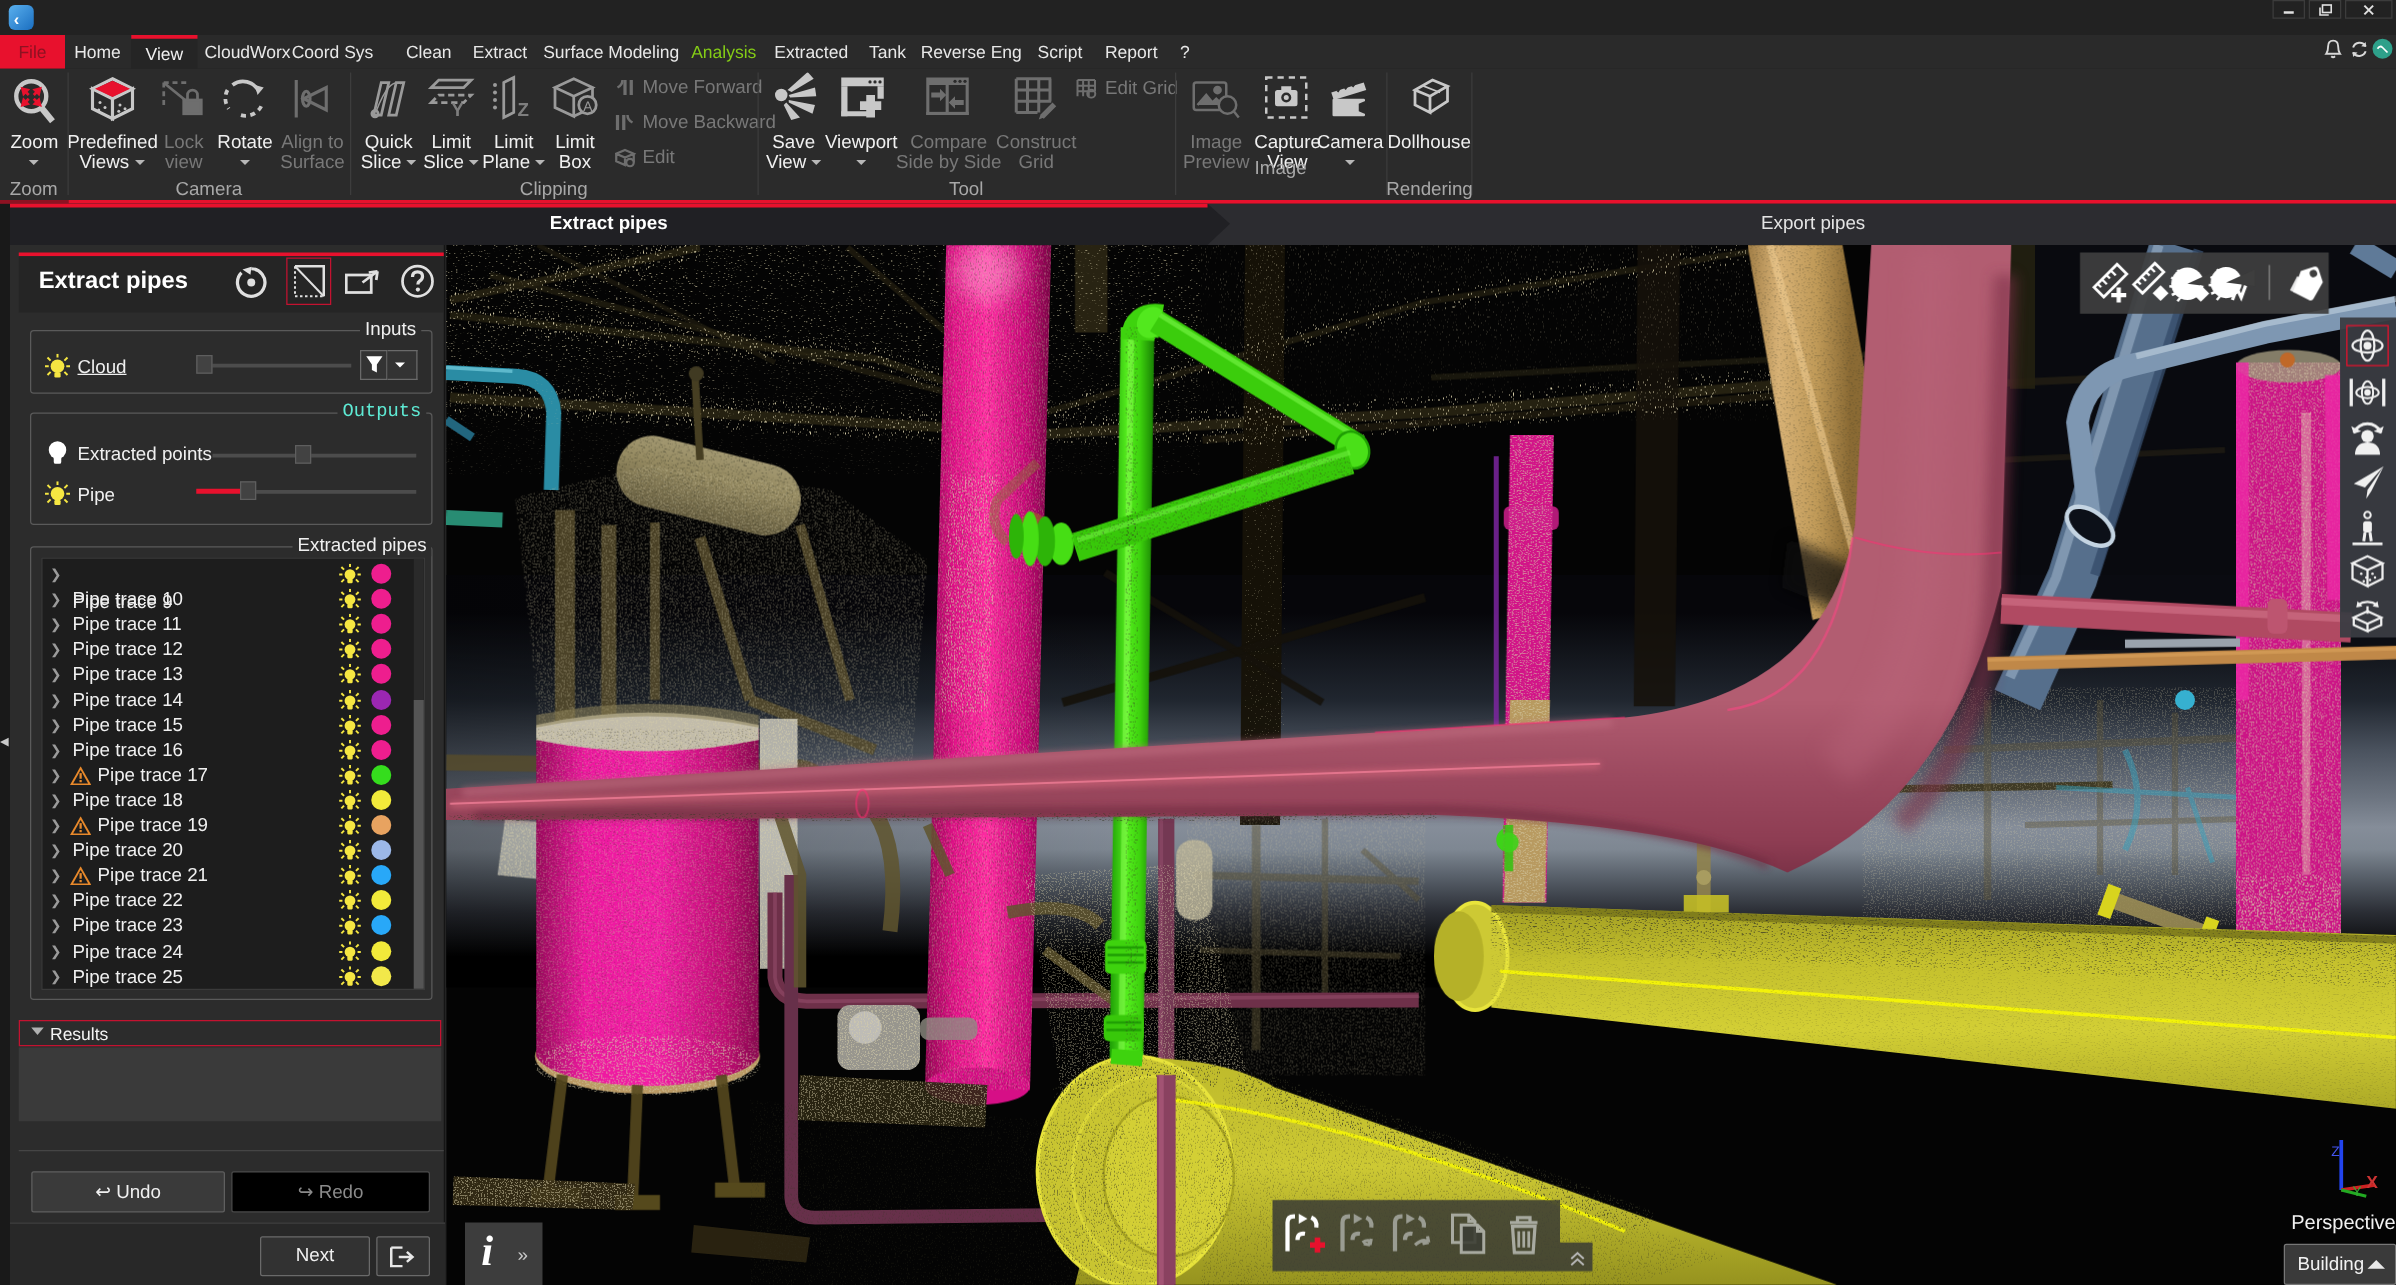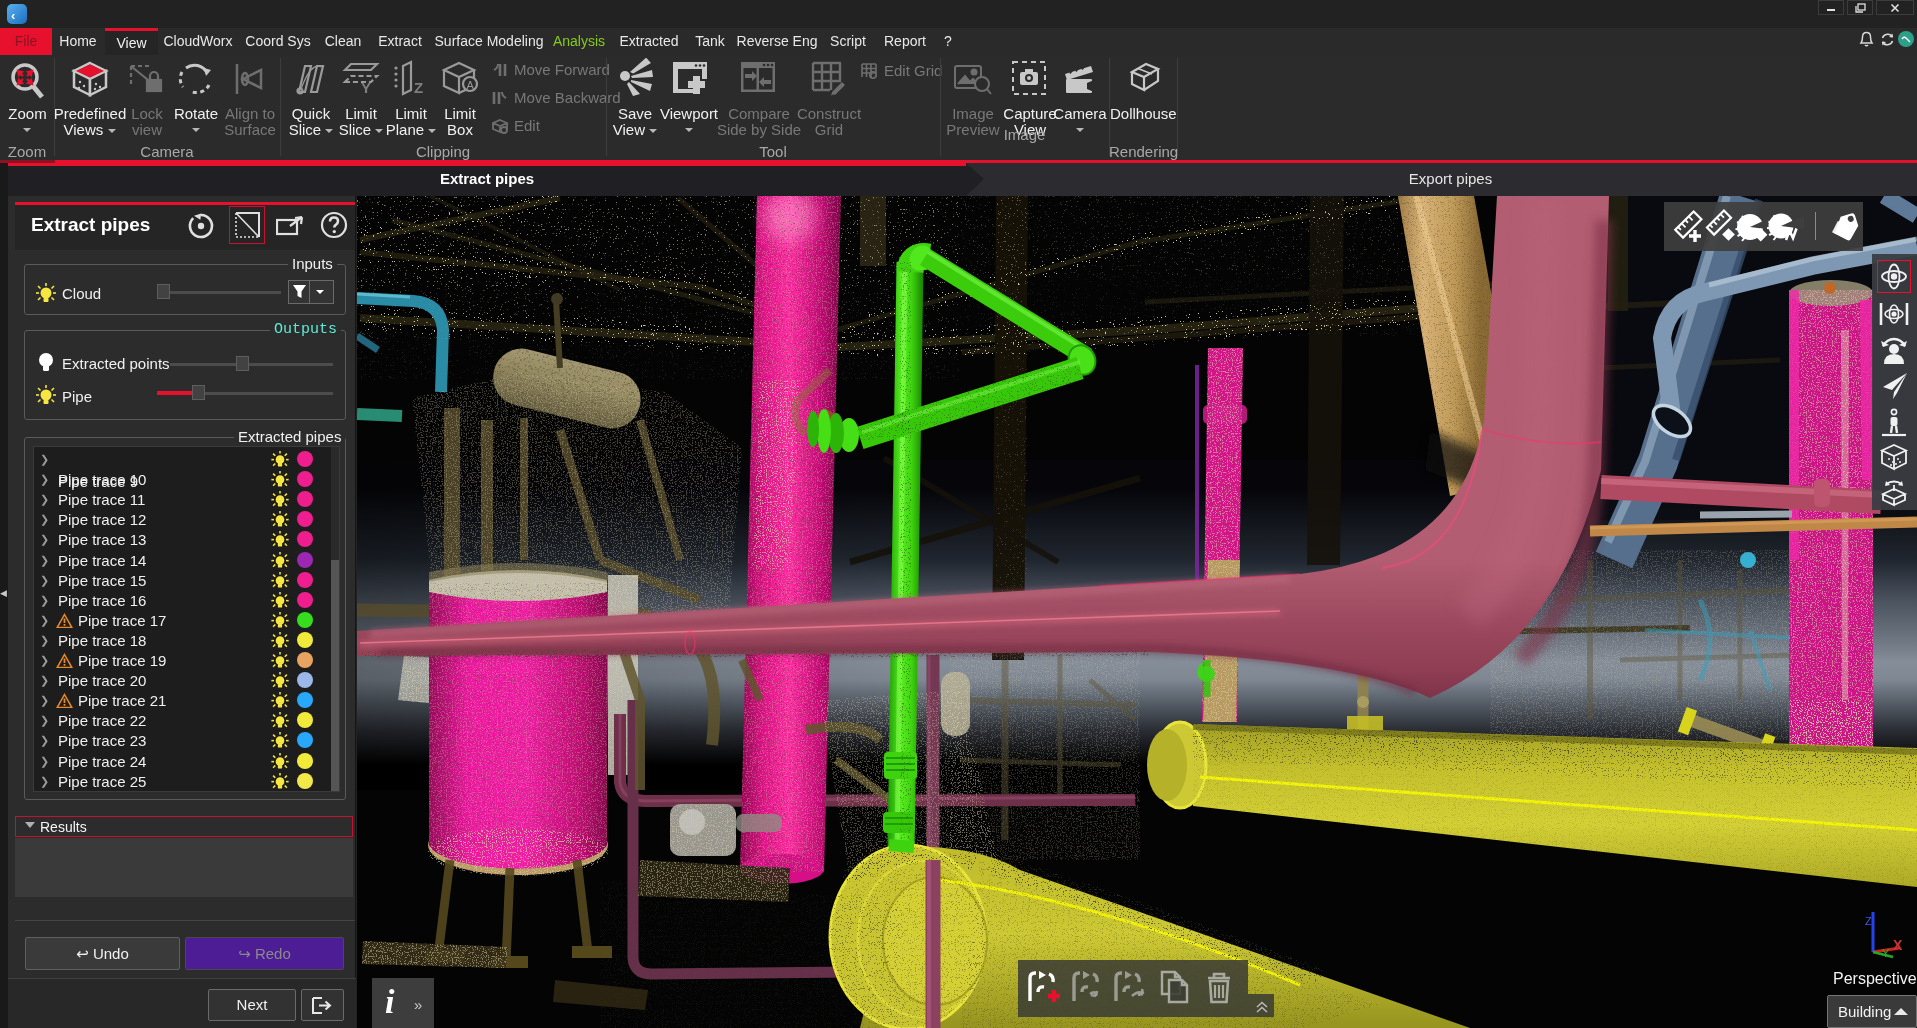--- a/index.html
+++ b/index.html
@@ -27,21 +27,21 @@
     </svg>
   <div class="abs" style="left:1876px;top:0;width:38px;height:15px;border:1px solid #3c3c3c;"></div>
   <svg class="abs" style="left:1890px;top:3px;" width="10" height="10" viewBox="0 0 10 10">
       <path d="M1.5 1.5 L8.5 8.5 M8.5 1.5 L1.5 8.5" stroke="#e0e0e0" stroke-width="1.6"></path>
     </svg>
 
   <div class="abs" style="left:0;top:28px;width:1917px;height:27px;background:#2a2a2a;"></div>
   <div class="abs" style="left:0;top:28px;width:52px;height:27px;background:#e8112d;color:#8e1222;font-size:14px;text-align:center;line-height:27px;">File</div>
   <div class="abs" style="left:8px;top:28px;width:140px;height:27px;color:#e8e8e8;font-size:14px;text-align:center;line-height:27px;">Home</div>
   <div class="abs" style="left:128px;top:28px;width:140px;height:27px;color:#e8e8e8;font-size:14px;text-align:center;line-height:27px;">CloudWorx</div>
-  <div class="abs" style="left:208px;top:28px;width:140px;height:27px;color:#e8e8e8;font-size:14px;text-align:center;line-height:27px;">Coord Sys</div>
+  <div class="abs" style="left:196px;top:28px;width:140px;height:27px;color:#e8e8e8;font-size:14px;text-align:center;line-height:27px;">Coord Sys</div>
   <div class="abs" style="left:273px;top:28px;width:140px;height:27px;color:#e8e8e8;font-size:14px;text-align:center;line-height:27px;">Clean</div>
   <div class="abs" style="left:330px;top:28px;width:140px;height:27px;color:#e8e8e8;font-size:14px;text-align:center;line-height:27px;">Extract</div>
   <div class="abs" style="left:419px;top:28px;width:140px;height:27px;color:#e8e8e8;font-size:14px;text-align:center;line-height:27px;">Surface Modeling</div>
   <div class="abs" style="left:509px;top:28px;width:140px;height:27px;color:#84cc16;font-size:14px;text-align:center;line-height:27px;">Analysis</div>
   <div class="abs" style="left:579px;top:28px;width:140px;height:27px;color:#e8e8e8;font-size:14px;text-align:center;line-height:27px;">Extracted</div>
   <div class="abs" style="left:640px;top:28px;width:140px;height:27px;color:#e8e8e8;font-size:14px;text-align:center;line-height:27px;">Tank</div>
   <div class="abs" style="left:707px;top:28px;width:140px;height:27px;color:#e8e8e8;font-size:14px;text-align:center;line-height:27px;">Reverse Eng</div>
   <div class="abs" style="left:778px;top:28px;width:140px;height:27px;color:#e8e8e8;font-size:14px;text-align:center;line-height:27px;">Script</div>
   <div class="abs" style="left:835px;top:28px;width:140px;height:27px;color:#e8e8e8;font-size:14px;text-align:center;line-height:27px;">Report</div>
   <div class="abs" style="left:878px;top:28px;width:140px;height:27px;color:#e8e8e8;font-size:14px;text-align:center;line-height:27px;">?</div>
@@ -344,21 +344,21 @@
         <line x1="2" y1="3" x2="4.5" y2="5.5"></line>
         <line x1="18" y1="3" x2="15.5" y2="5.5"></line>
         <line x1="0" y1="10" x2="3" y2="10"></line>
         <line x1="17" y1="10" x2="20" y2="10"></line>
         <line x1="2" y1="17" x2="4.5" y2="14.5"></line>
         <line x1="18" y1="17" x2="15.5" y2="14.5"></line>
       </g>
 <circle cx="10" cy="10" r="5.5" fill="#f5e642"></circle>
       <rect x="7.5" y="15" width="5" height="4" rx="1" fill="#f5e642"></rect>
 </svg>
-<div class="abs" style="left:62px;top:285px;color:#f0f0f0;font-size:15px;">Cloud</div>
+<div class="abs" style="left:62px;top:285px;color:#f0f0f0;font-size:15px;text-decoration:underline;">Cloud</div>
 <div class="abs" style="left:157px;top:291px;width:124px;height:3px;background:#4c4c4c;"></div>
 <div class="abs" style="left:157px;top:284px;width:13px;height:15px;background:#424242;border:1px solid #5e5e5e;"></div>
 <div class="abs" style="left:288px;top:280px;width:22px;height:24px;background:#333;border:1px solid #6a6a6a;"></div>
 <svg class="abs" style="left:292px;top:284px;" width="15" height="16" viewBox="0 0 15 16">
       <path d="M1 1 H14 L9.5 7.5 V14 L5.5 12 V7.5 Z" fill="#fff"></path>
     </svg>
 <div class="abs" style="left:310px;top:280px;width:24px;height:24px;background:#333;border:1px solid #6a6a6a;border-left:none;"></div>
 <div class="abs caret" style="left:316px;top:290px;border-top-color:#fff;"></div>
 <div class="abs" style="left:24px;top:330px;width:322px;height:90px;border:1px solid #5a5a5a;border-radius:3px;"></div>
 <div class="abs" style="left:270px;top:321px;background:#2c2c2c;padding:0 4px;color:#5eead4;font-size:15px;font-family:Liberation Mono, monospace;">Outputs</div>
@@ -680,21 +680,21 @@
       <circle cx="10" cy="10" r="5" fill="#f5e642"></circle>
       <rect x="7.5" y="14" width="5" height="4" rx="1" fill="#f5e642"></rect>
     </svg>
 <div class="abs" style="left:297px;top:772.6000000000004px;width:16px;height:16px;border-radius:8px;background:#f2e84a;"></div>
 <div class="abs" style="left:15px;top:816px;width:338px;height:21px;border:1px solid #c41230;background:#2c2c2c;"></div>
 <div class="abs" style="left:25px;top:822px;width:0;height:0;border-left:5px solid transparent;border-right:5px solid transparent;border-top:6px solid #b0b0b0;"></div>
 <div class="abs" style="left:40px;top:819px;color:#f4f4f4;font-size:14px;">Results</div>
 <div class="abs" style="left:15px;top:838px;width:338px;height:59px;background:#3a3a3a;"></div>
 <div class="abs" style="left:15px;top:920px;width:340px;height:1px;background:#454545;"></div>
 <div class="abs" style="left:25px;top:937px;width:155px;height:33px;background:#3a3a3a;border:1px solid #5f5f5f;border-radius:2px;color:#f0f0f0;font-size:15px;text-align:center;line-height:31px;">↩ Undo</div>
-<div class="abs" style="left:185px;top:937px;width:159px;height:33px;background:#4c1d95;border:1px solid #4a4a4a;border-radius:2px;color:#8a8a8a;font-size:15px;text-align:center;line-height:31px;">↪ Redo</div>
+<div class="abs" style="left:185px;top:937px;width:159px;height:33px;background:#000000;border:1px solid #4a4a4a;border-radius:2px;color:#8a8a8a;font-size:15px;text-align:center;line-height:31px;">↪ Redo</div>
 <div class="abs" style="left:8px;top:978px;width:348px;height:50px;background:#282828;border-top:1px solid #3f3f3f;"></div>
 <div class="abs" style="left:208px;top:989px;width:88px;height:32px;background:#323232;border:1px solid #6a6a6a;border-radius:2px;color:#f0f0f0;font-size:15px;text-align:center;line-height:30px;">Next</div>
 <div class="abs" style="left:301px;top:989px;width:43px;height:32px;background:#323232;border:1px solid #6a6a6a;border-radius:2px;"></div>
 <svg class="abs" style="left:312px;top:997px;" width="21" height="17" viewBox="0 0 21 17">
       <path d="M1 1 H10 M1 1 V16 H10 M1 16" stroke="#e8e8e8" stroke-width="2" fill="none"></path>
       <path d="M7 8.5 H17 M13.5 4.5 l4.5 4 -4.5 4" stroke="#e8e8e8" stroke-width="2" fill="none"></path>
     </svg>
 <svg class="abs" style="left:357px;top:196px;" width="1560" height="832" viewBox="357 196 1560 832" preserveAspectRatio="none">
 <defs>
 <linearGradient id="horiz" x1="0" y1="490" x2="0" y2="765" gradientUnits="userSpaceOnUse">

